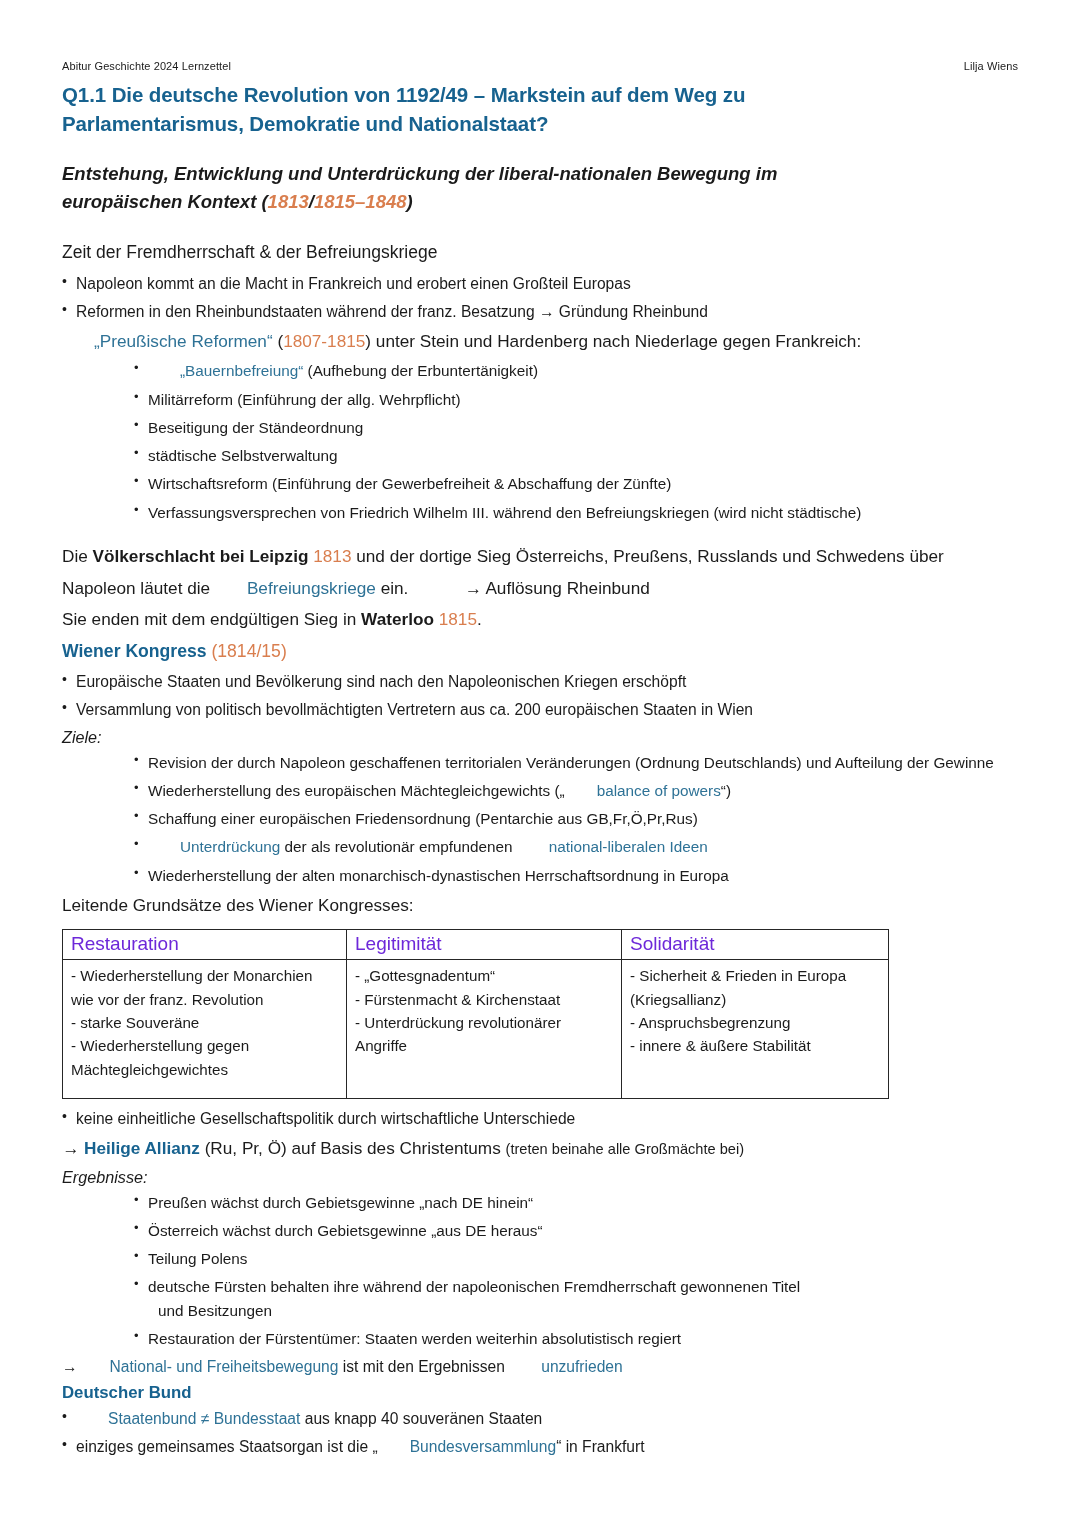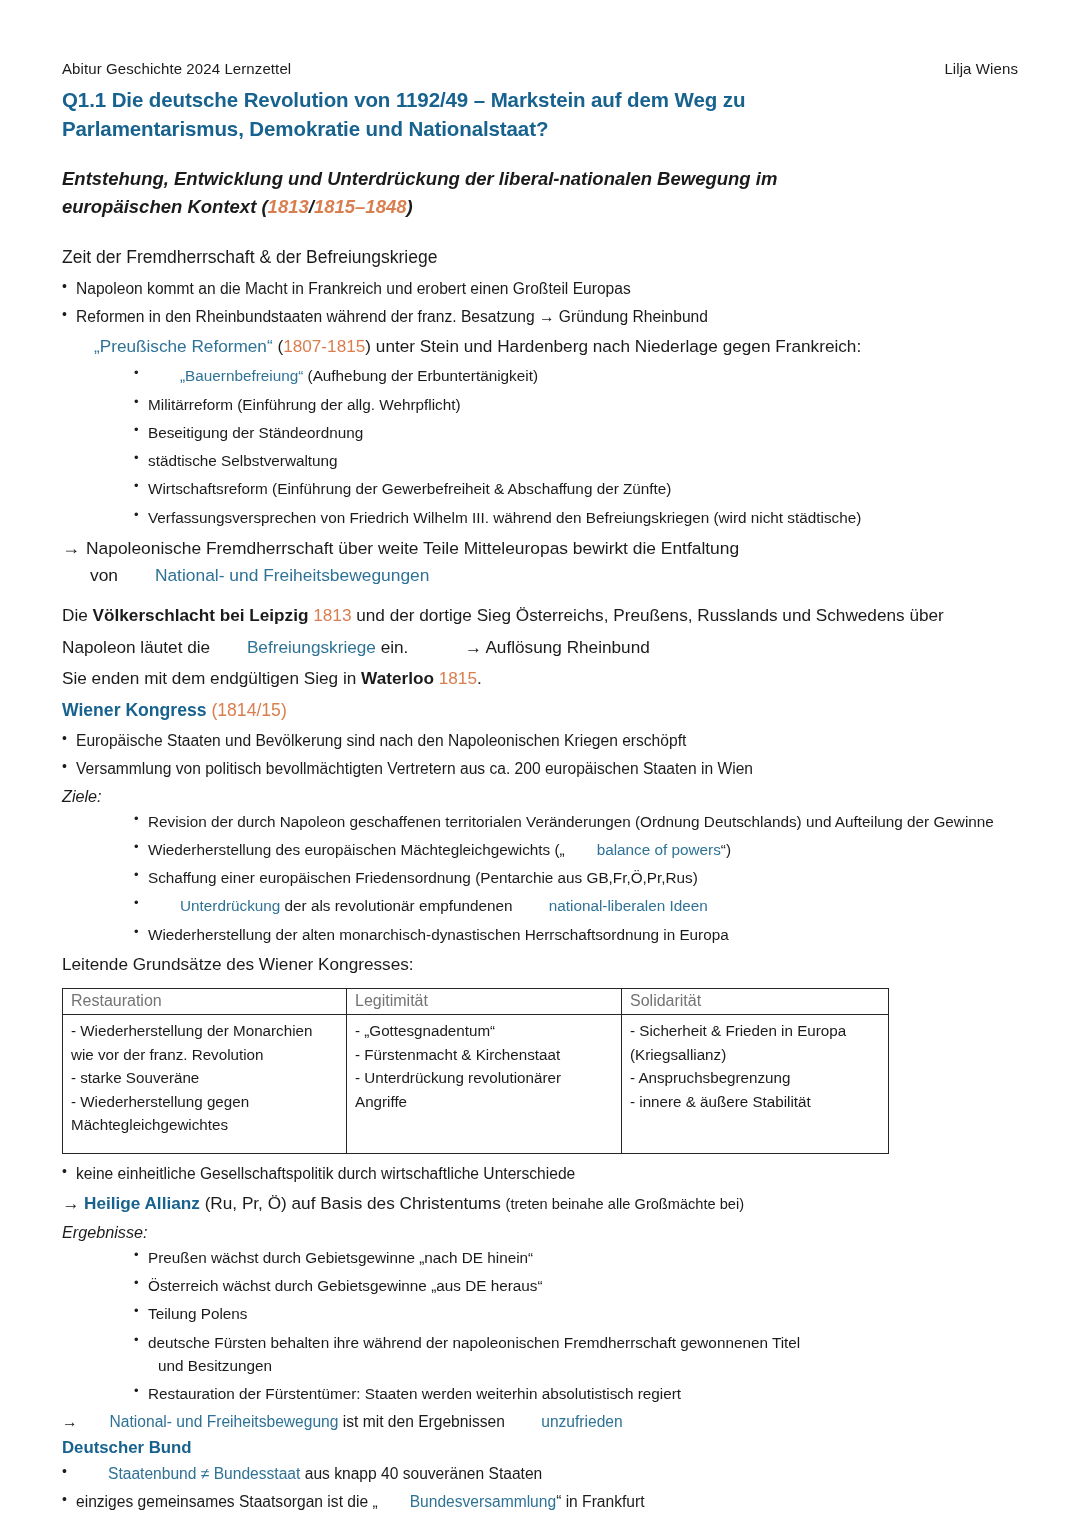--- a/index.html
+++ b/index.html
@@ -20,21 +20,21 @@
     height: 1527px;
     box-sizing: border-box;
     padding: 60px 62px 0 62px;
   }
 
   
   .hdr-row {
     display: flex;
     justify-content: space-between;
     align-items: baseline;
-    font-size: 15px;
+    font-size: 11px;
     color: #1b1b1b;
     letter-spacing: .1px;
     margin-bottom: 8px;
   }
 
   
   .title {
     color: #17628f;
     font-weight: bold;
     font-size: 20.5px;
@@ -165,23 +165,23 @@
     table-layout: fixed;
   }
   table.grundsaetze th,
   table.grundsaetze td {
     border: 1.3px solid #262626;
     vertical-align: top;
     padding: 4px 8px 6px 8px;
     text-align: left;
   }
   table.grundsaetze th {
-    color: #737373;
+    color: #6d28d9;
     font-weight: normal;
-    font-size: 16px;
+    font-size: 19px;
     line-height: 1.3;
     padding-top: 2px;
     padding-bottom: 3px;
   }
   table.grundsaetze td {
     font-size: 15.2px;
     line-height: 1.54;
     height: 128px;
   }
   table.grundsaetze col.c1 { width: 284px; }
@@ -218,24 +218,20 @@
 
   <ul class="lvl2">
     <li><span class="b">„Bauernbefreiung“</span><span> (Aufhebung der Erbuntertänigkeit)</span></li>
     <li><span>Militärreform (Einführung der allg. Wehrpflicht)</span></li>
     <li><span>Beseitigung der Ständeordnung</span></li>
     <li><span>städtische Selbstverwaltung</span></li>
     <li><span>Wirtschaftsreform (Einführung der Gewerbefreiheit &amp; Abschaffung der Zünfte)</span></li>
     <li><span>Verfassungsversprechen von Friedrich Wilhelm III. während den Befreiungskriegen (wird nicht städtische)</span></li>
   </ul>
 
-  <div class="arrow-line">
-    <span class="ar">→</span><span>Napoleonische Fremdherrschaft über weite Teile Mitteleuropas bewirkt die Entfaltung</span>
-    <span class="ind2"><span>von </span><span class="b">National- und Freiheitsbewegungen</span></span>
-  </div>
 
   <div class="spacer-14"></div>
 
   <div class="line big">
     <span>Die </span><span class="strong">Völkerschlacht bei Leipzig</span><span>&nbsp;</span><span class="o">1813</span><span> und der dortige Sieg Österreichs, Preußens, Russlands und Schwedens über</span>
   </div>
   <div class="line big">
     <span>Napoleon läutet die </span><span class="b">Befreiungskriege</span><span> ein.</span><span style="display:inline-block;width:56px;"></span><span>→ Auflösung Rheinbund</span>
   </div>
   <div class="line big">

